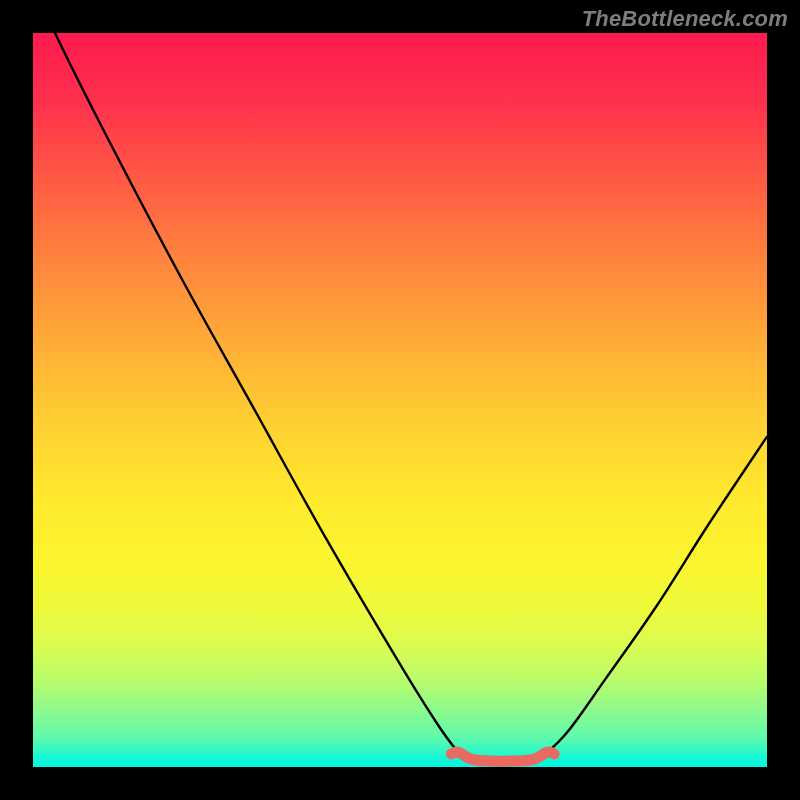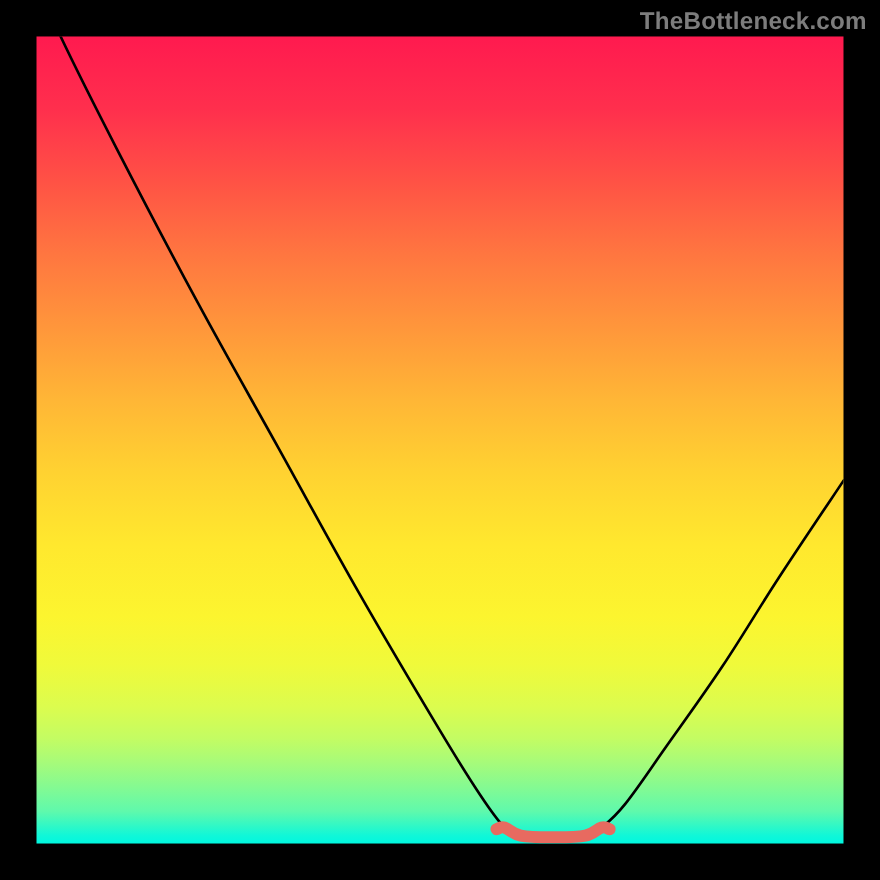--- a/index.html
+++ b/index.html
@@ -7,20 +7,21 @@
     padding: 0;
     width: 800px;
     height: 800px;
     background: #000000;
     overflow: hidden;
   }
   .container {
     position: relative;
     width: 800px;
     height: 800px;
+    font-style: italic;
   }
   .attribution {
     position: absolute;
     top: 6px;
     right: 12px;
     font-family: Arial, Helvetica, sans-serif;
     font-size: 22px;
     font-weight: 600;
     color: #7d7d7d;
     letter-spacing: 0.2px;

